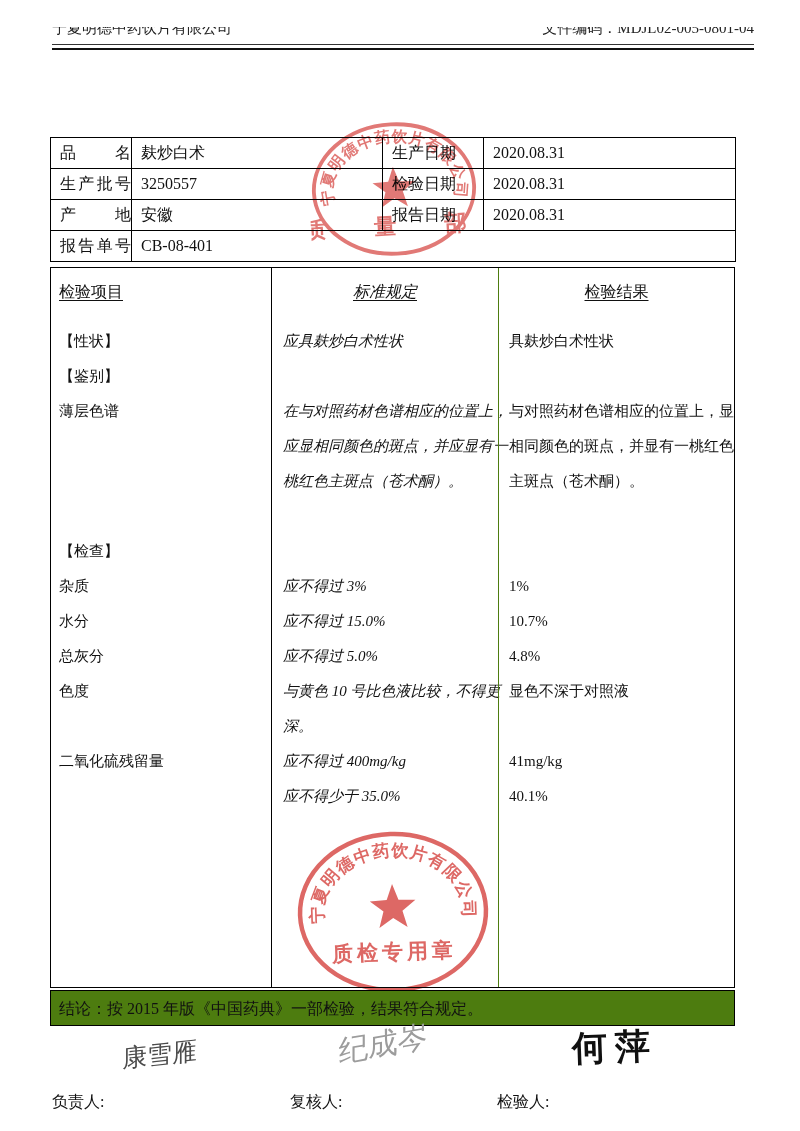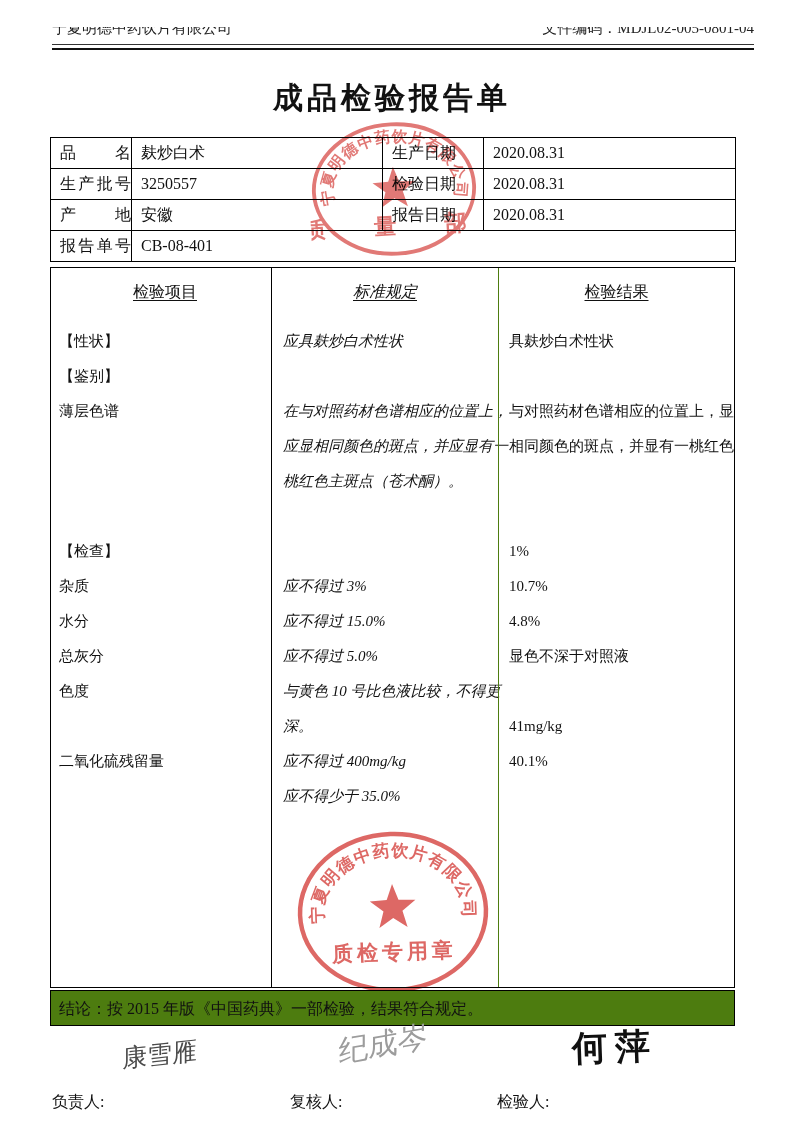--- a/index.html
+++ b/index.html
@@ -16,21 +16,21 @@
   table.info td{border:1px solid #000;height:30px;padding:0 0 0 9px;overflow:hidden;white-space:nowrap;}
   td.jlabel{text-align:justify;text-align-last:justify;padding-right:9px;}
   
   .main{position:absolute;left:28px;top:267px;width:685px;height:721px;border:1px solid #000;
         display:flex;box-sizing:border-box;font-size:15px;}
   .col{box-sizing:border-box;}
   .c1{width:230px;}
   .c2{width:227px;border-left:1px solid #000;font-style:italic;}
   .c3{flex:1;border-left:1px solid #4d7c0f;}
   .colhead{height:56px;padding-top:14px;box-sizing:border-box;font-size:16px;}
-  .c1 .colhead{padding-left:8px;text-align:center;}
+  .c1 .colhead{padding-left:8px;text-align:left;}
   .c2 .colhead,.c3 .colhead{text-align:center;}
   .colhead span{text-decoration:underline;text-underline-offset:3px;}
   .ln{height:35px;line-height:35px;white-space:nowrap;}
   .c1 .ln{padding-left:8px;}
   .c2 .ln{padding-left:11px;}
   .c3 .ln{padding-left:10px;}
   
   .conclusion{position:absolute;left:28px;top:990px;width:685px;height:36px;line-height:36px;
               border:1px solid #000;box-sizing:border-box;padding-left:8px;font-size:16px;background:#4d7c0f;}
   .sig-label{position:absolute;top:1092px;font-size:16px;}
@@ -51,21 +51,20 @@
 
   <div class="hdr-clip">
     <div class="hdr-row">
       <span>宁夏明德中药饮片有限公司</span>
       <span>文件编码：MDJL02-005-0801-04</span>
     </div>
   </div>
   <div class="rule-thin"></div>
   <div class="rule-thick"></div>
 
-  <div class="title">成品检验报告单</div>
 
   <table class="info">
     <colgroup>
         <col style="width:81px">
         <col style="width:251px">
         <col style="width:101px">
         <col style="width:252px">
       </colgroup>
     <tbody>
 
@@ -139,20 +138,21 @@
         </div>
     </div>
     <div class="col c3">
       <div class="colhead"><span>检验结果</span></div>
       <div>
 
       <div class="ln">具麸炒白术性状</div>
           <div class="ln"></div>
           <div class="ln">与对照药材色谱相应的位置上，显</div>
           <div class="ln">相同颜色的斑点，并显有一桃红色</div>
+          <div class="ln">主斑点（苍术酮）。</div>
           <div class="ln"></div>
           <div class="ln"></div>
           <div class="ln">1%</div>
           <div class="ln">10.7%</div>
           <div class="ln">4.8%</div>
           <div class="ln">显色不深于对照液</div>
           <div class="ln"></div>
           <div class="ln">41mg/kg</div>
           <div class="ln">40.1%</div>
         </div>

